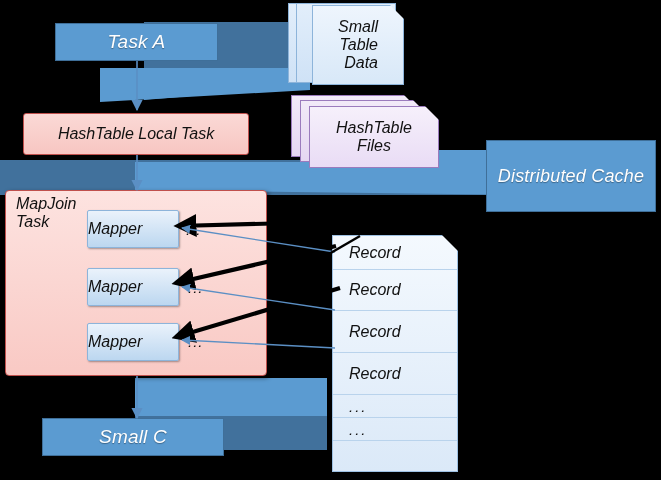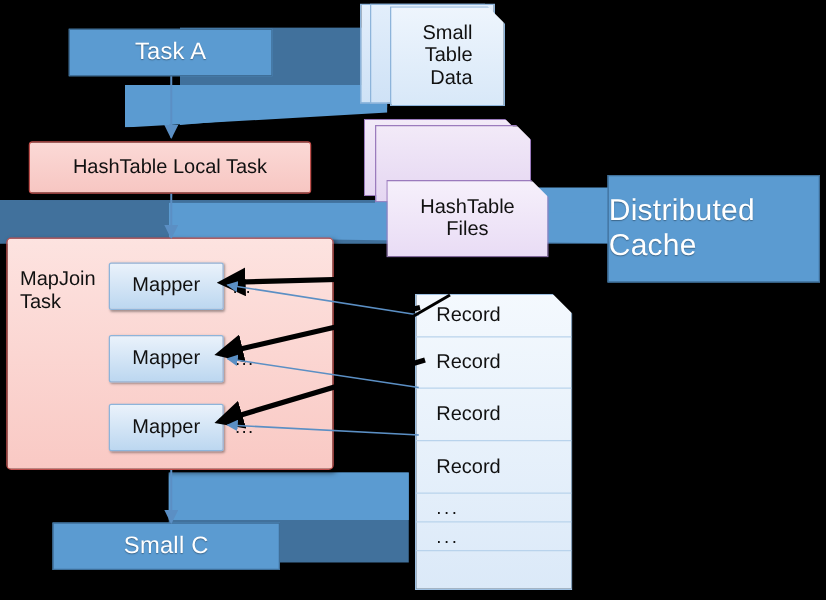--- a/index.html
+++ b/index.html
@@ -7,20 +7,21 @@
     padding: 0;
     background: #000000;
   }
   #canvas {
     position: relative;
     width: 661px;
     height: 480px;
     background: #000000;
     overflow: hidden;
     font-family: "Liberation Sans", sans-serif;
+    font-style: italic;
   }
 
   
   .abs { position: absolute; box-sizing: border-box; }
 
   
   .blue-box {
     background: #5b9bd1;
     border: 1px solid #3f6f99;
     color: #ffffff;
@@ -48,37 +49,36 @@
   
   .mapjoin-box {
     background: linear-gradient(to bottom, #fde3e0 0%, #f9c9c4 100%);
     border: 1px solid #c0504d;
     border-radius: 4px;
     box-shadow: 2px 2px 4px rgba(0,0,0,.5);
   }
   .mapjoin-label {
     position: absolute;
     left: 10px;
-    top: 24px;
+    top: 4px;
     font-size: 16px;
     color: #111;
     line-height: 1.1;
     white-space: pre-line;
   }
 
   
   .mapper-box {
     background: linear-gradient(to bottom, #eaf2fb 0%, #bcd7f0 100%);
     border: 1px solid #8db4da;
     border-radius: 2px;
     color: #111;
     font-size: 16px;
     display: flex;
     align-items: center;
-    justify-content: center;
     box-shadow: 1px 1px 2px rgba(0,0,0,.35);
   }
   .mapper-dots {
     position: absolute;
     font-size: 15px;
     color: #111;
     letter-spacing: 1px;
   }
 
   
@@ -110,21 +110,20 @@
     border: 1px solid #9b7bbd;
     color: #111;
     font-size: 16px;
     line-height: 1.15;
     display: flex;
     align-items: center;
     justify-content: center;
     text-align: center;
     clip-path: polygon(0 0, calc(100% - 14px) 0, 100% 14px, 100% 100%, 0 100%);
     box-shadow: 2px 2px 3px rgba(0,0,0,.35);
-    margin-top: 38px;
   }
 
   
   .record-stack {
     background: linear-gradient(to bottom, #f4f9fe 0%, #dbe9f8 100%);
     border: 1px solid #9dc0e2;
     clip-path: polygon(0 0, calc(100% - 16px) 0, 100% 16px, 100% 100%, 0 100%);
     box-shadow: 2px 2px 3px rgba(0,0,0,.4);
   }
   .record-row {
@@ -186,21 +185,21 @@
   <div class="abs hash-layer" style="left:300px; top:100px; width:125px; height:62px;"></div>
   <div class="abs hash-main" style="left:309px; top:106px; width:130px; height:62px;">
     <span style="white-space:pre-line;">HashTable
 Files</span>
   </div>
 
   <div class="abs pink-box" style="left:23px; top:113px; width:226px; height:42px;">
     <span>HashTable Local Task</span>
   </div>
 
-  <div class="abs blue-box" style="left:486px; top:140px; width:170px; height:86px; font-size:24px;">
+  <div class="abs blue-box" style="left:486px; top:140px; width:170px; height:72px; font-size:18px;">
     <span>Distributed Cache</span>
   </div>
 
   <div class="abs mapjoin-box" style="left:5px; top:190px; width:262px; height:186px;">
     <span class="mapjoin-label">MapJoin
 Task</span>
   </div>
 
   <div class="abs mapper-box" style="left:87px; top:210px; width:92px; height:38px;">
     <span>Mapper</span>

